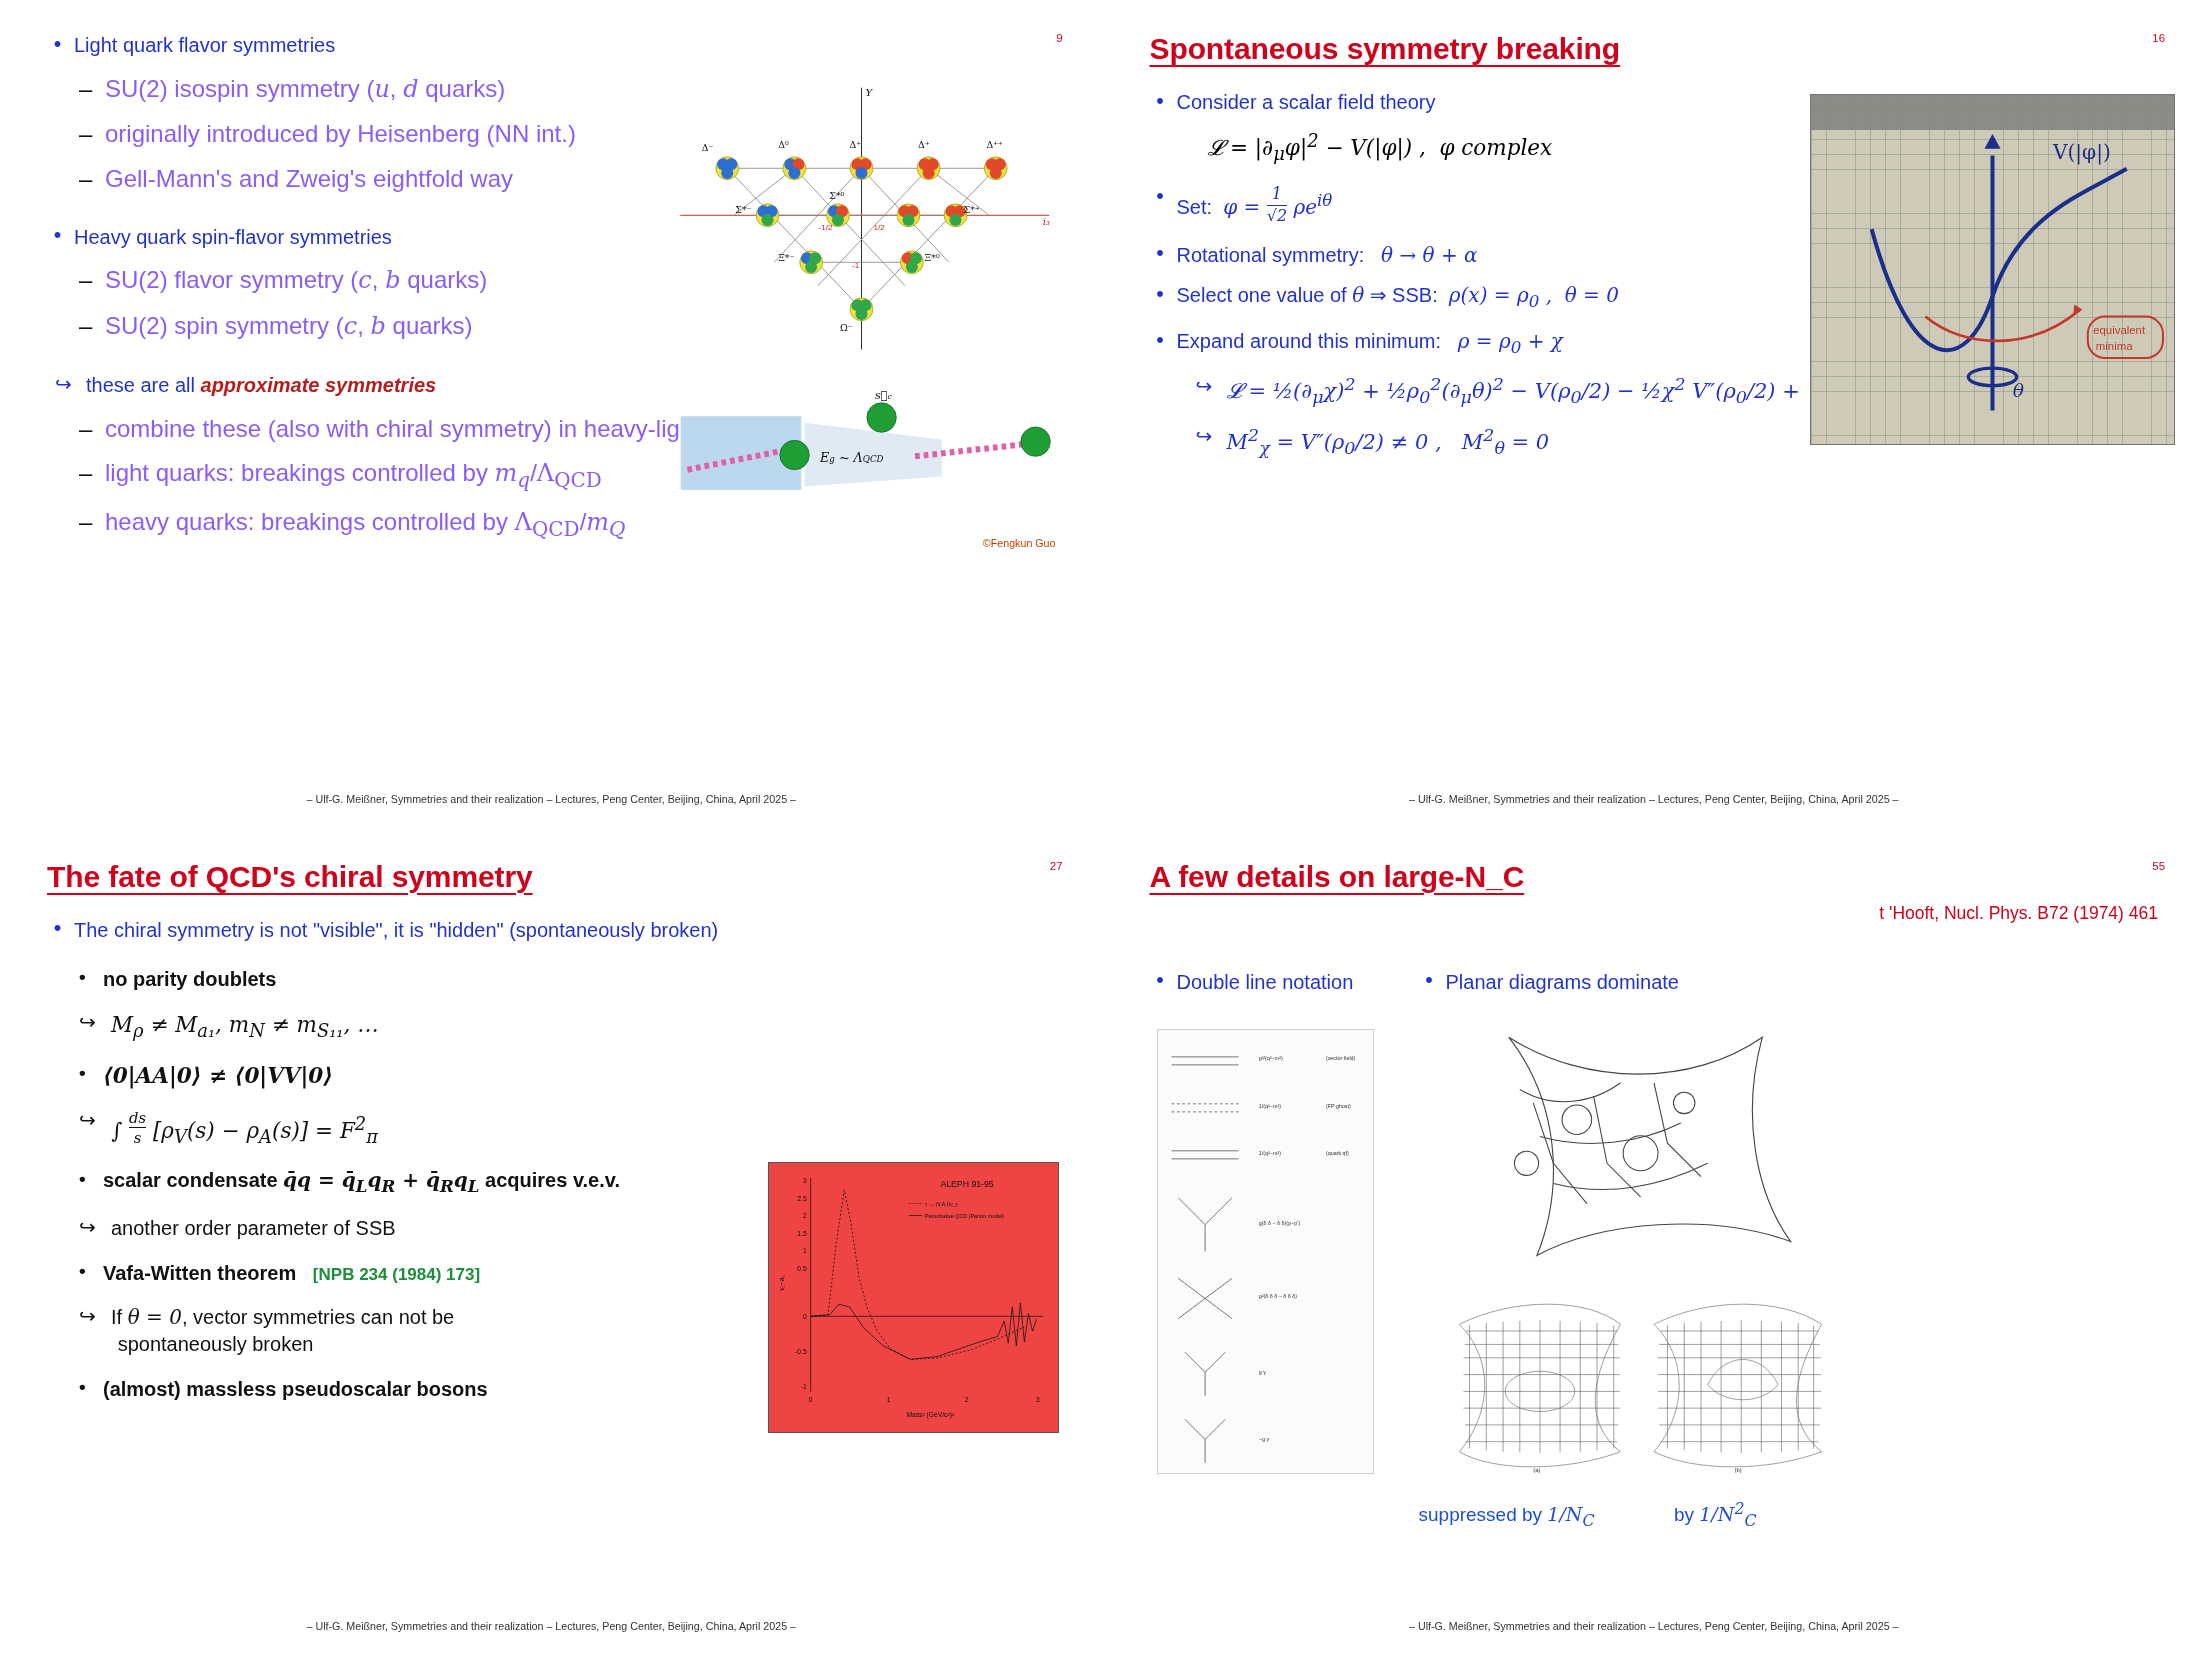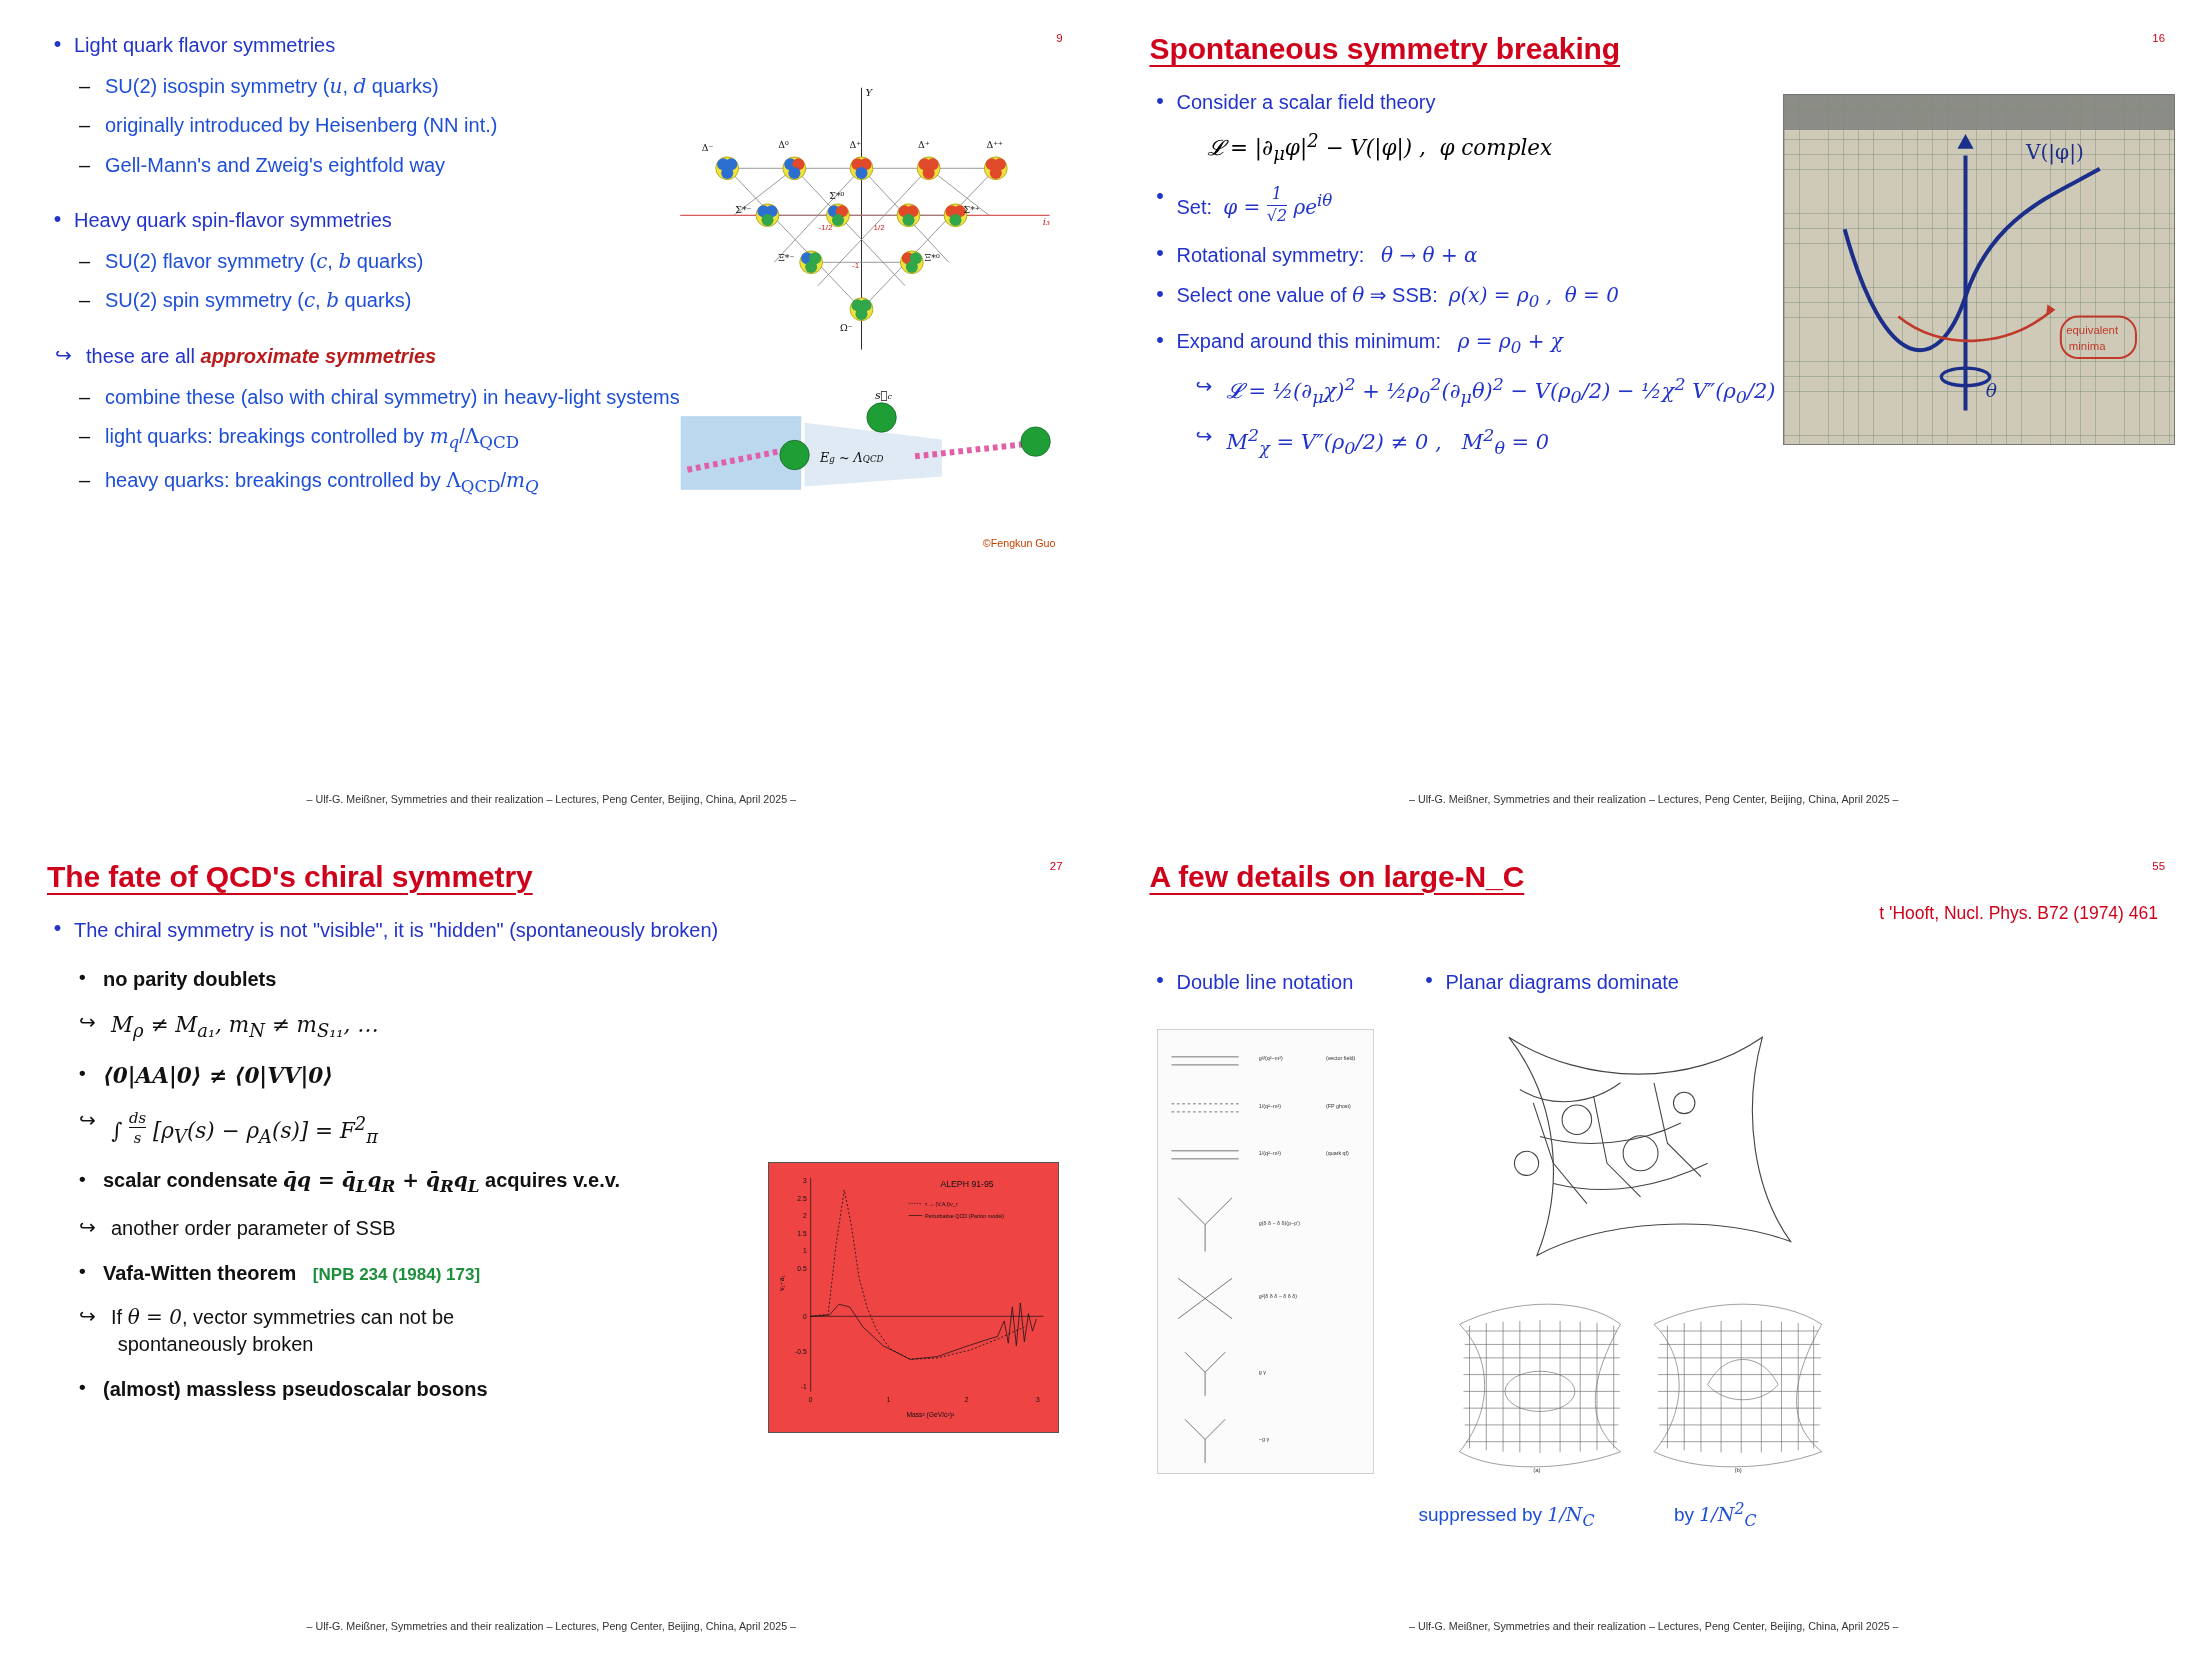--- a/index.html
+++ b/index.html
@@ -69,22 +69,22 @@
   li.b1::before {
     content: "\2022";
     position: absolute;
     left: 6.7px;
     top: -1.3px;
     font-size: 21.5px;
     color: #2233CC;
   }
   li.dash {
     position: relative;
-    color: #1d4ed8;
-    font-size: 20px;
+    color: #8b5cf6;
+    font-size: 24px;
     margin: 0 0 13.4px 0;
     padding-left: 58px;
     line-height: 1.3;
   }
   li.dash::before {
     content: "\2013";
     position: absolute;
     left: 32px;
     top: 0;
     color: #111;
@@ -173,21 +173,20 @@
 
   
   .photo {
     position: absolute;
     right: 30px;
     top: 94px;
     width: 363px;
     height: 349px;
     background: #cfcab8;
     border: 1.3px solid #777;
-    padding-left: 27px;
   }
   .photo-grid {
     position: absolute;
     inset: 0;
     background-image:
       repeating-linear-gradient(to right, rgba(120,140,120,.45) 0 0.7px, transparent 0.7px 14.8px),
       repeating-linear-gradient(to bottom, rgba(120,140,120,.45) 0 0.7px, transparent 0.7px 14.8px);
   }
   .photo-top {
     position: absolute;

